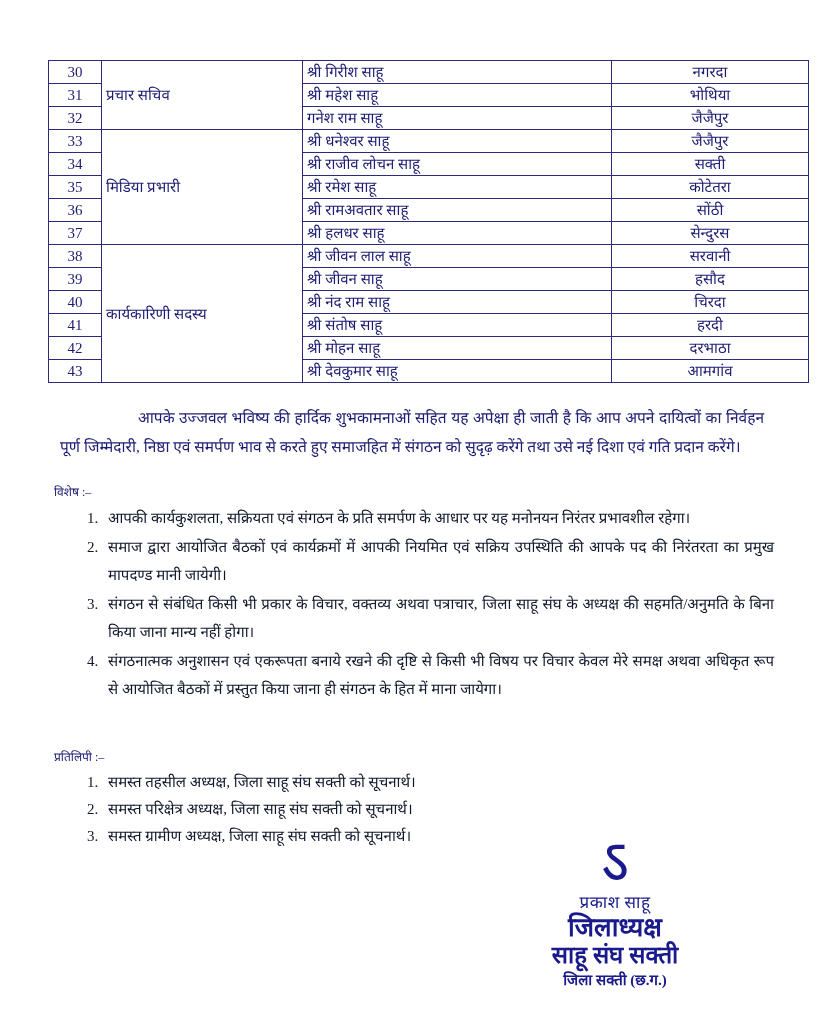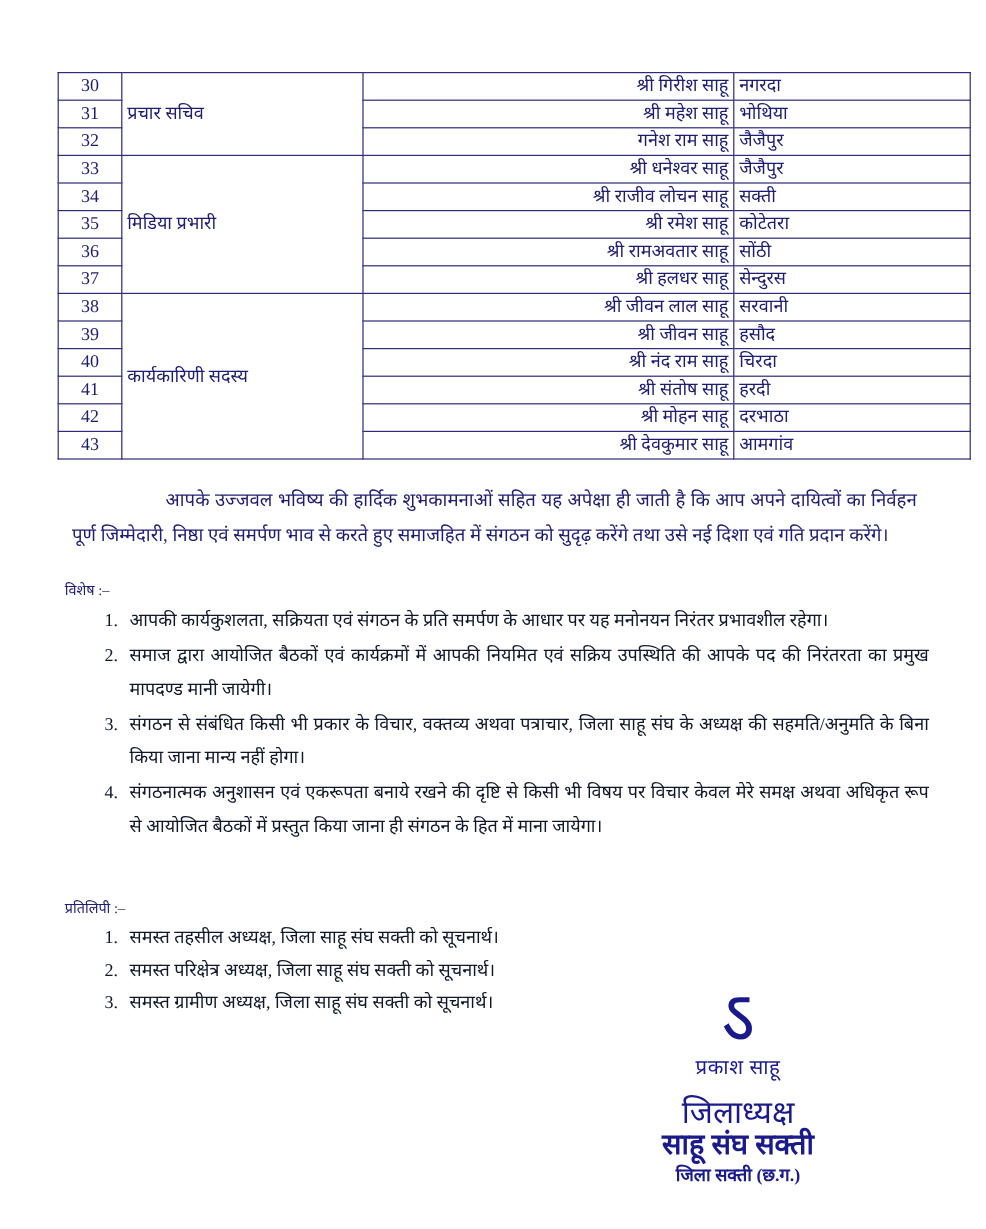--- a/index.html
+++ b/index.html
@@ -45,25 +45,25 @@
     font-size: 14px;
   }
   td.col-role {
     width: 192px;
     text-align: left;
     vertical-align: middle;
     font-size: 15px;
   }
   td.col-name {
     width: 300px;
-    text-align: right;
+    text-align: left;
   }
   td.col-place {
     width: 188px;
-    text-align: left;
+    text-align: center;
   }
 
   
   .para {
     margin: 20px 10px 0 12px;
     font-size: 15.5px;
     line-height: 29px;
     text-align: justify;
     color: #1c1c72;
   }
@@ -107,23 +107,23 @@
     color: #1a1a8c;
     height: 62px;
   }
   .sign-name {
     font-size: 17px;
     letter-spacing: .5px;
     margin-top: -4px;
   }
   .sign-title1 {
     font-size: 26px;
-    font-weight: normal;
+    font-weight: bold;
     line-height: 28px;
-    margin-top: 14px;
+    margin-top: 1px;
   }
   .sign-title2 {
     font-size: 24px;
     font-weight: bold;
     line-height: 26px;
   }
   .sign-title3 {
     font-size: 15px;
     font-weight: bold;
     line-height: 20px;

